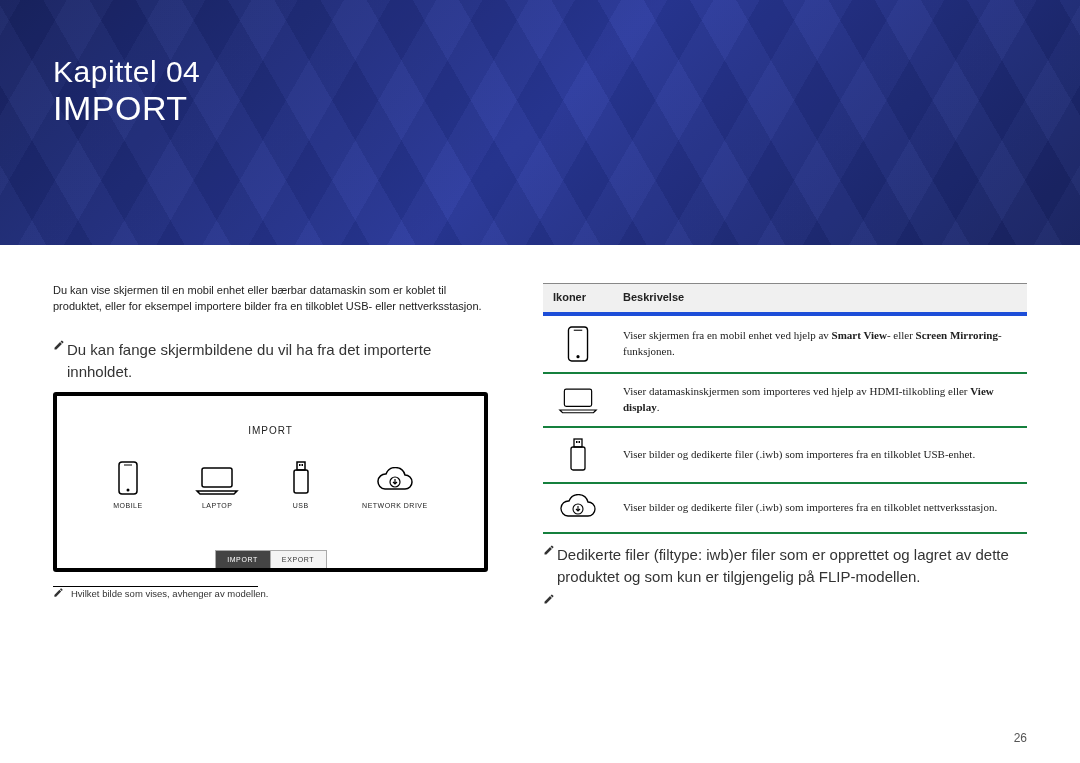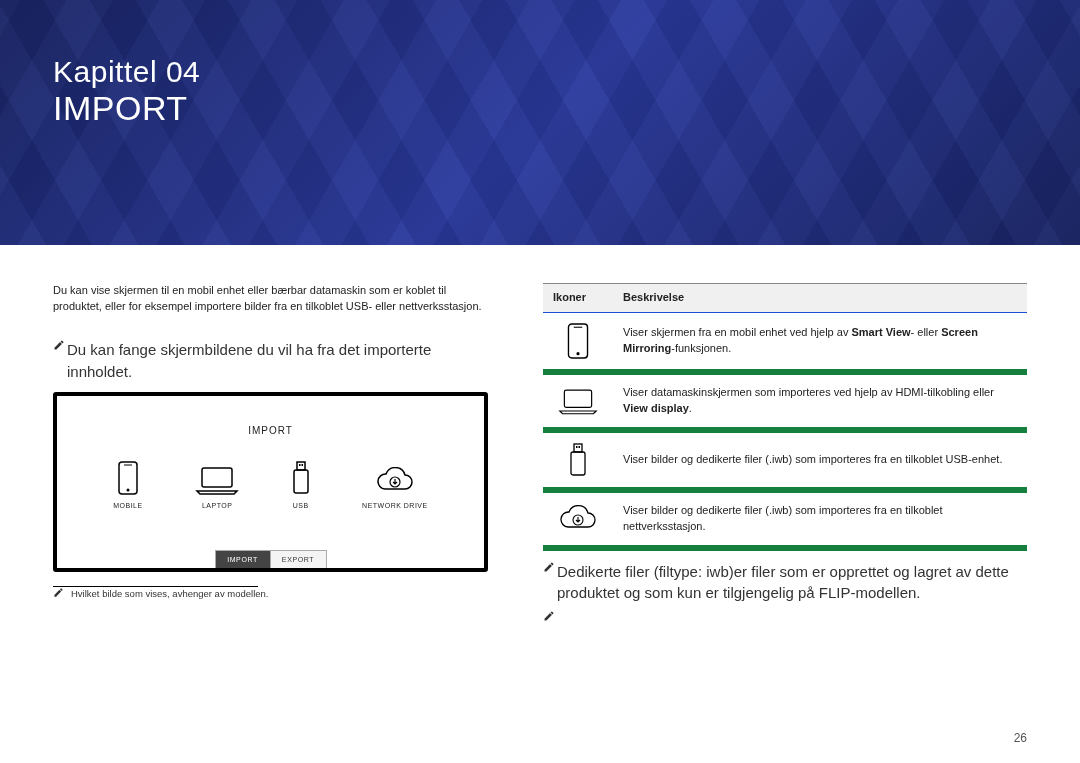--- a/index.html
+++ b/index.html
@@ -123,26 +123,27 @@
     width: 100%;
     border-collapse: collapse;
     font-size: 11px;
   }
   table.desc th {
     background: #f0f0f0;
     text-align: left;
     font-weight: 700;
     padding: 6px 10px;
     border-top: 1px solid #888;
-    border-bottom: 1px solid #1d4ed8;
+    border-bottom: 4px solid #1d4ed8;
   }
   table.desc td {
     padding: 10px 10px;
-    border-bottom: 6px solid #15803d;
+    border-bottom: 2px solid #15803d;
     vertical-align: middle;
+    font-family: Liberation Serif, serif;
   }
   table.desc td.icon-cell {
     width: 70px;
     text-align: center;
   }
   .right-notes { margin-top: 10px; }
 
   .page-num {
     position: absolute;
     bottom: 18px;

